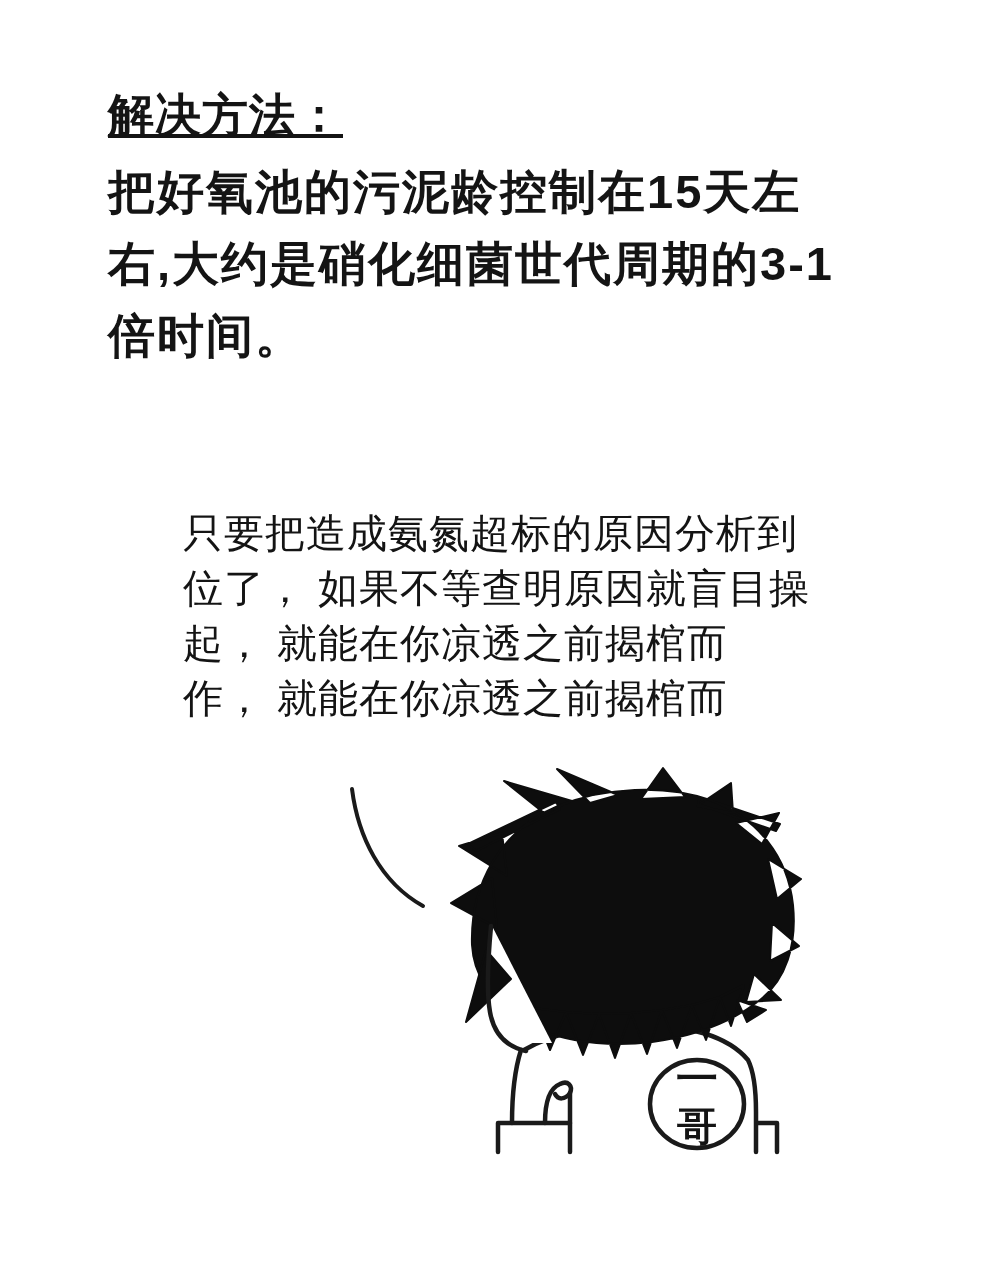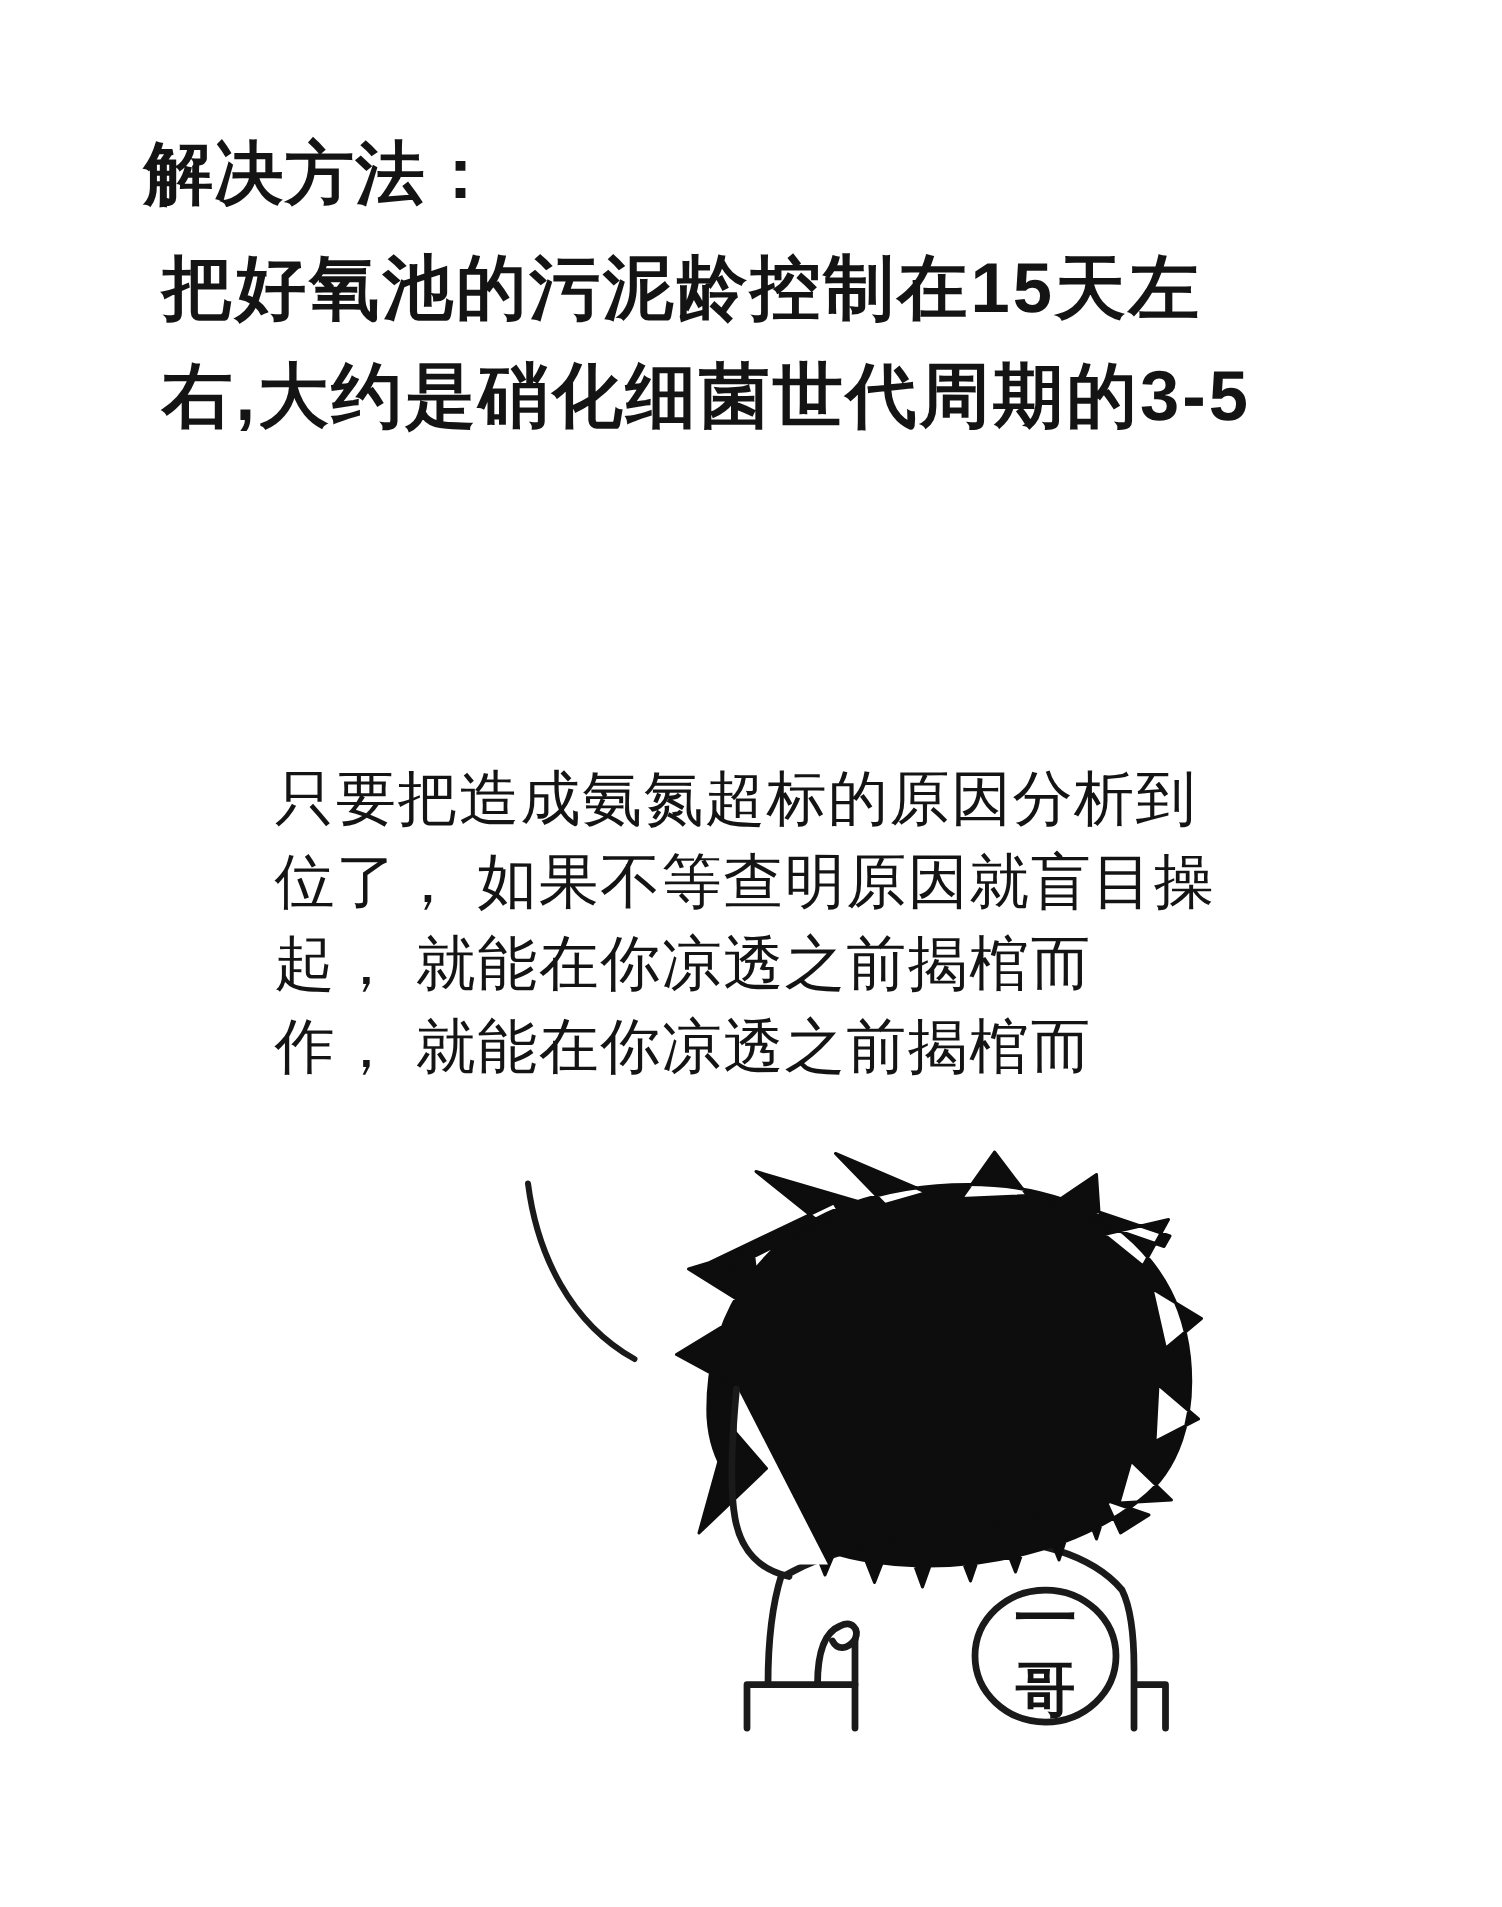--- a/index.html
+++ b/index.html
@@ -5,23 +5,23 @@
   html,body{margin:0;padding:0;background:#ffffff;}
   .page{
     position:relative;
     width:1001px;height:1271px;
     background:#ffffff;
     overflow:hidden;
     font-family:"Liberation Sans", sans-serif;
     color:#141414;
   }
   .heading{
-    position:absolute;left:96px;top:90px;
+    position:absolute;left:108px;top:90px;
     font-size:46px;font-weight:800;letter-spacing:1px;
-    line-height:1.1;white-space:nowrap;
+    line-height:1.1;white-space:nowrap;text-decoration:underline;
   }
   .solution-text{
     position:absolute;left:108px;top:156px;
     font-size:47px;font-weight:700;letter-spacing:2px;
     line-height:72px;white-space:nowrap;
   }
   .speech-text{
     position:absolute;left:183px;top:506px;
     font-size:40px;font-weight:400;letter-spacing:1px;
     line-height:55px;white-space:nowrap;
@@ -31,21 +31,22 @@
 </style>
 </head>
 <body>
 
 <div class="page">
 
   <div class="heading">解决方法：</div>
 
   <div class="solution-text">
     <div>把好氧池的污泥龄控制在15天左</div>
-    <div>右,大约是硝化细菌世代周期的3-5</div>
+    <div>右,大约是硝化细菌世代周期的3-1</div>
+    <div>倍时间。</div>
   </div>
 
   <div class="speech-text">
     <div>只要把造成氨氮超标的原因分析到</div>
     <div>位了， 如果不等查明原因就盲目操</div>
     <div>起， 就能在你凉透之前揭棺而</div>
     <div>作， 就能在你凉透之前揭棺而</div>
   </div>
 
   <svg class="figure-svg" viewBox="0 0 1001 1271" xmlns="http://www.w3.org/2000/svg">

